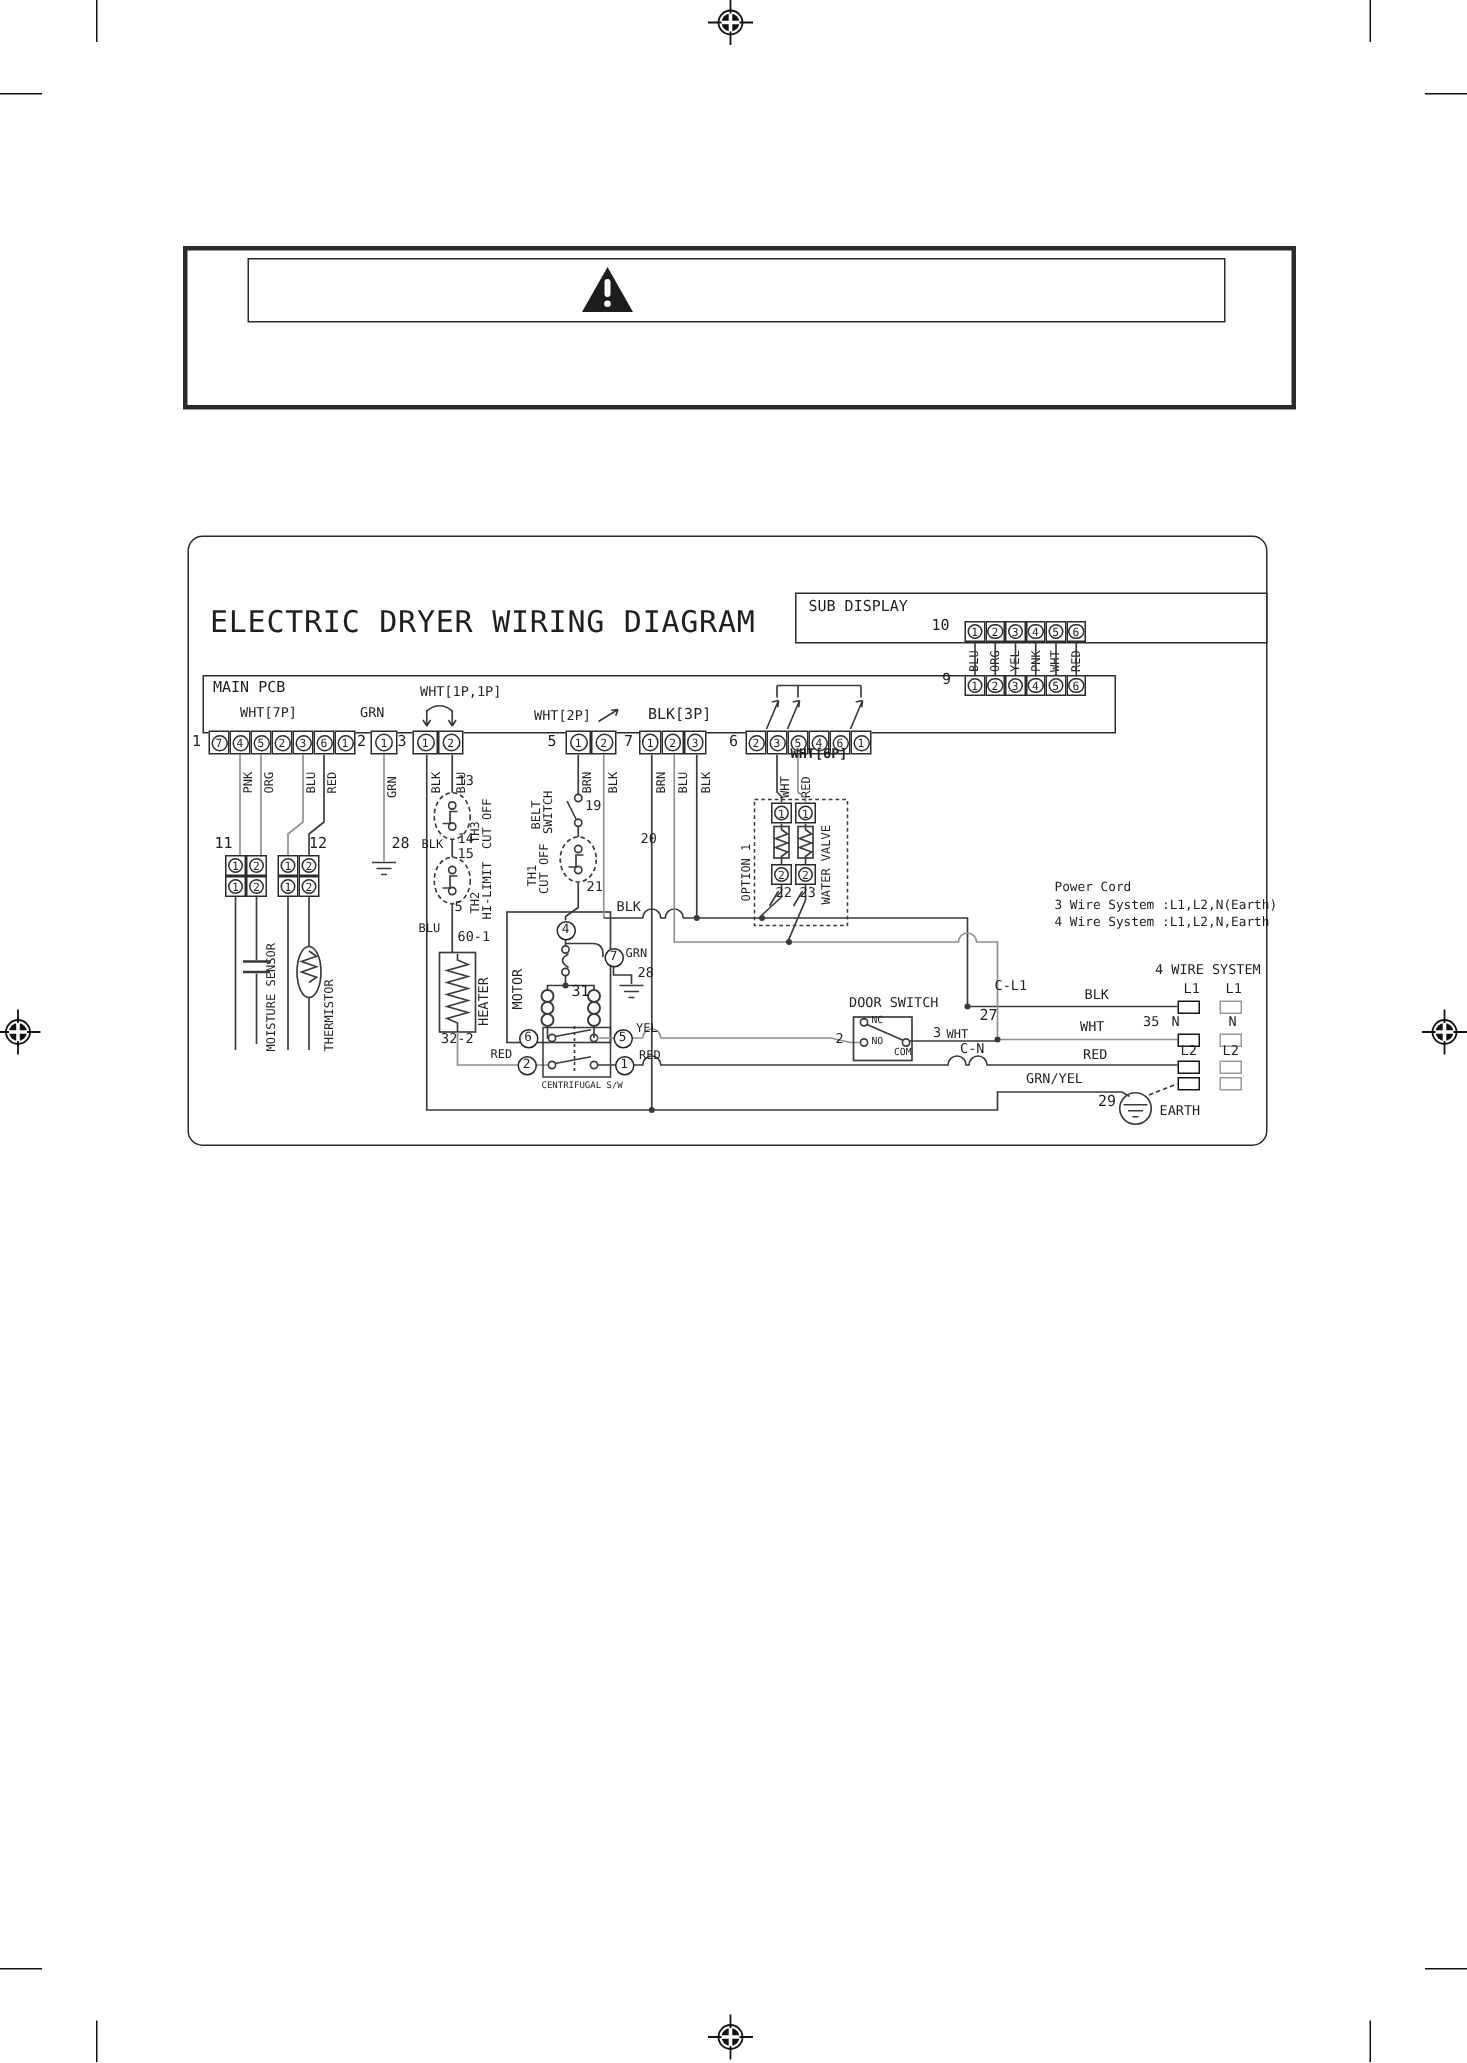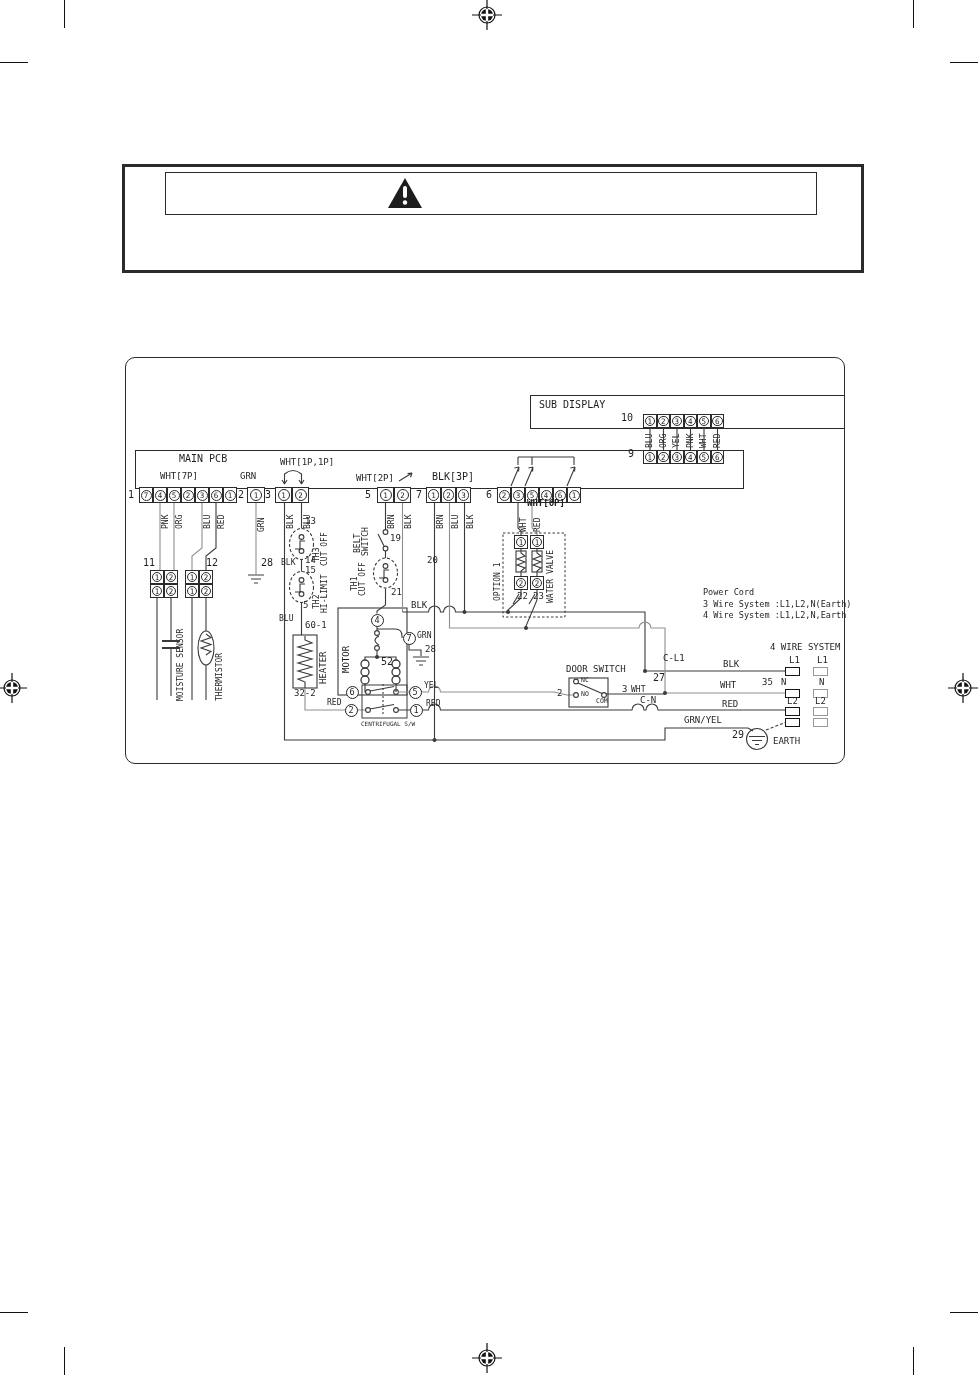--- a/index.html
+++ b/index.html
@@ -393,22 +393,23 @@
 
   <div class="term t-dark" style="left:785px;top:667px;"></div>
   <div class="term t-gray" style="left:813px;top:667px;"></div>
   <div class="term t-dark" style="left:785px;top:689px;"></div>
   <div class="term t-gray" style="left:813px;top:689px;"></div>
   <div class="term t-dark" style="left:785px;top:707px;"></div>
   <div class="term t-gray" style="left:813px;top:707px;"></div>
   <div class="term t-dark" style="left:785px;top:718px;"></div>
   <div class="term t-gray" style="left:813px;top:718px;"></div>
 
+  <div class="lbl f20 lblz" style="left:140px;top:403px;">ELECTRIC DRYER WIRING DIAGRAM</div>
   <div class="lbl f11 lblz" style="left:539px;top:399px;">SUB DISPLAY</div>
-  <div class="lbl f11 lblz" style="left:142px;top:453px;margin-left:37px;">MAIN PCB</div>
+  <div class="lbl f11 lblz" style="left:142px;top:453px;">MAIN PCB</div>
   <div class="lbl f10 lblz" style="left:621px;top:412px;">10</div>
   <div class="lbl f10 lblz" style="left:628px;top:448px;">9</div>
 
   <div class="vt f8 vtbg" style="left:646px;top:449px;">BLU</div>
   <div class="vt f8 vtbg" style="left:660px;top:449px;">ORG</div>
   <div class="vt f8 vtbg" style="left:673px;top:449px;">YEL</div>
   <div class="vt f8 vtbg" style="left:687px;top:449px;">PNK</div>
   <div class="vt f8 vtbg" style="left:700px;top:449px;">WHT</div>
   <div class="vt f8 vtbg" style="left:714px;top:449px;">RED</div>
 
@@ -463,21 +464,21 @@
 
   <div class="vt f8" style="left:354px;top:553px;">BELT</div>
   <div class="vt f8" style="left:362px;top:556px;">SWITCH</div>
   <div class="lbl f9 lblz" style="left:390px;top:534px;">19</div>
   <div class="lbl f9 lblz" style="left:391px;top:556px;margin-left:36px;">20</div>
   <div class="lbl f9 lblz" style="left:391px;top:588px;">21</div>
   <div class="vt f8" style="left:351px;top:591px;">TH1</div>
   <div class="vt f8" style="left:359px;top:596px;">CUT OFF</div>
 
   <div class="vt f9" style="left:342px;top:673px;">MOTOR</div>
-  <div class="lbl f10 lblz" style="left:381px;top:656px;">52</div>
+  <div class="lbl f10 lblz" style="left:381px;top:656px;">31</div>
   <div class="lbl f8 lblz" style="left:417px;top:632px;">GRN</div>
   <div class="lbl f9 lblz" style="left:425px;top:645px;">28</div>
   <div class="lbl f8 lblz" style="left:424px;top:682px;">YEL</div>
   <div class="lbl f8 lblz" style="left:426px;top:700px;">RED</div>
   <div class="lbl f6 lblz" style="left:361px;top:721px;">CENTRIFUGAL S/W</div>
 
   <div class="vt f8" style="left:494px;top:601px;">OPTION 1</div>
   <div class="vt f8" style="left:547px;top:603px;">WATER VALVE</div>
   <div class="lbl f9 lblz" style="left:517px;top:592px;">22</div>
   <div class="lbl f9 lblz" style="left:533px;top:592px;">23</div>

